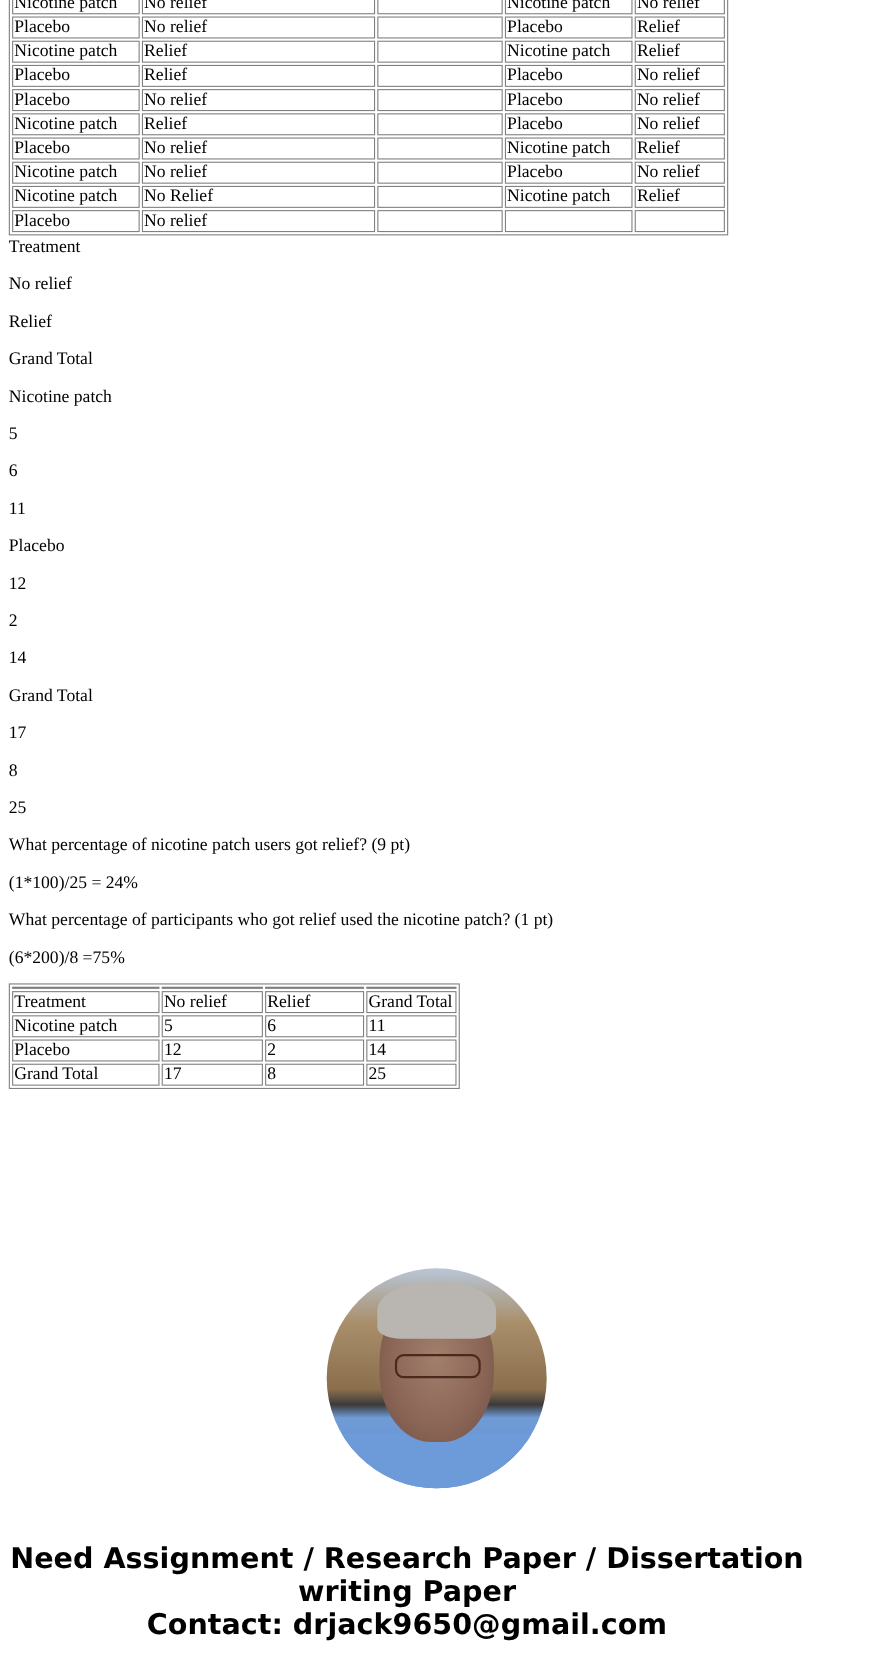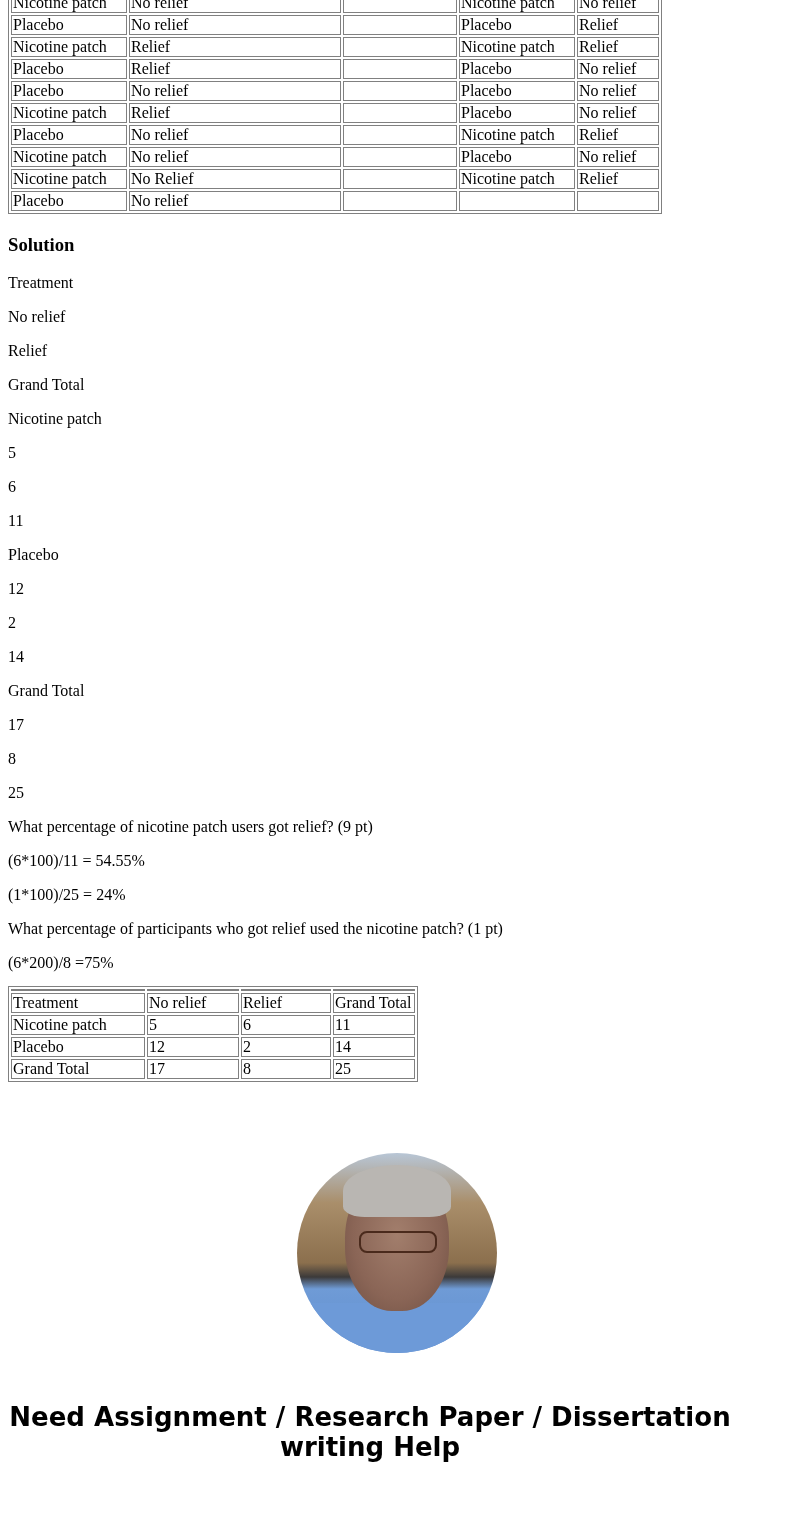--- a/index.html
+++ b/index.html
@@ -124,21 +124,20 @@
         <tr>
           <td class="c1">Placebo</td>
           <td class="c2">No relief</td>
           <td class="c3"></td>
           <td class="c4"></td>
           <td class="c5"></td>
         </tr>
       </tbody>
   </table>
 
-  <h3>Solution</h3>
 
   <div>
     <p>Treatment</p>
     <p>No relief</p>
     <p>Relief</p>
     <p>Grand Total</p>
     <p>Nicotine patch</p>
     <p>5</p>
     <p>6</p>
     <p>11</p>
@@ -147,21 +146,20 @@
     <p>2</p>
     <p>14</p>
     <p>Grand Total</p>
     <p>17</p>
     <p>8</p>
     <p>25</p>
   </div>
 
   <div>
     <p>What percentage of nicotine patch users got relief? (9 pt)</p>
-    <p>(6*100)/11 = 54.55%</p>
     <p>(1*100)/25 = 24%</p>
     <p>What percentage of participants who got relief used the nicotine patch? (1 pt)</p>
     <p>(6*200)/8 =75%</p>
   </div>
 
   <table class="data t2">
     <tbody>
       <tr class="blank">
         <td class="c1"></td>
           <td class="c2"></td>
@@ -200,14 +198,15 @@
   <div class="avatar">
     <div class="shirt"></div>
     <div class="face"></div>
     <div class="hair"></div>
     <div class="glasses"></div>
   </div>
 </div>
 
 <div class="footer">
   <div>Need Assignment / Research Paper / Dissertation</div>
-  <div>writing Help</div>
+  <div>writing Paper</div>
+  <div>Contact: drjack9650@gmail.com</div>
 </div>
 
 </body></html>

